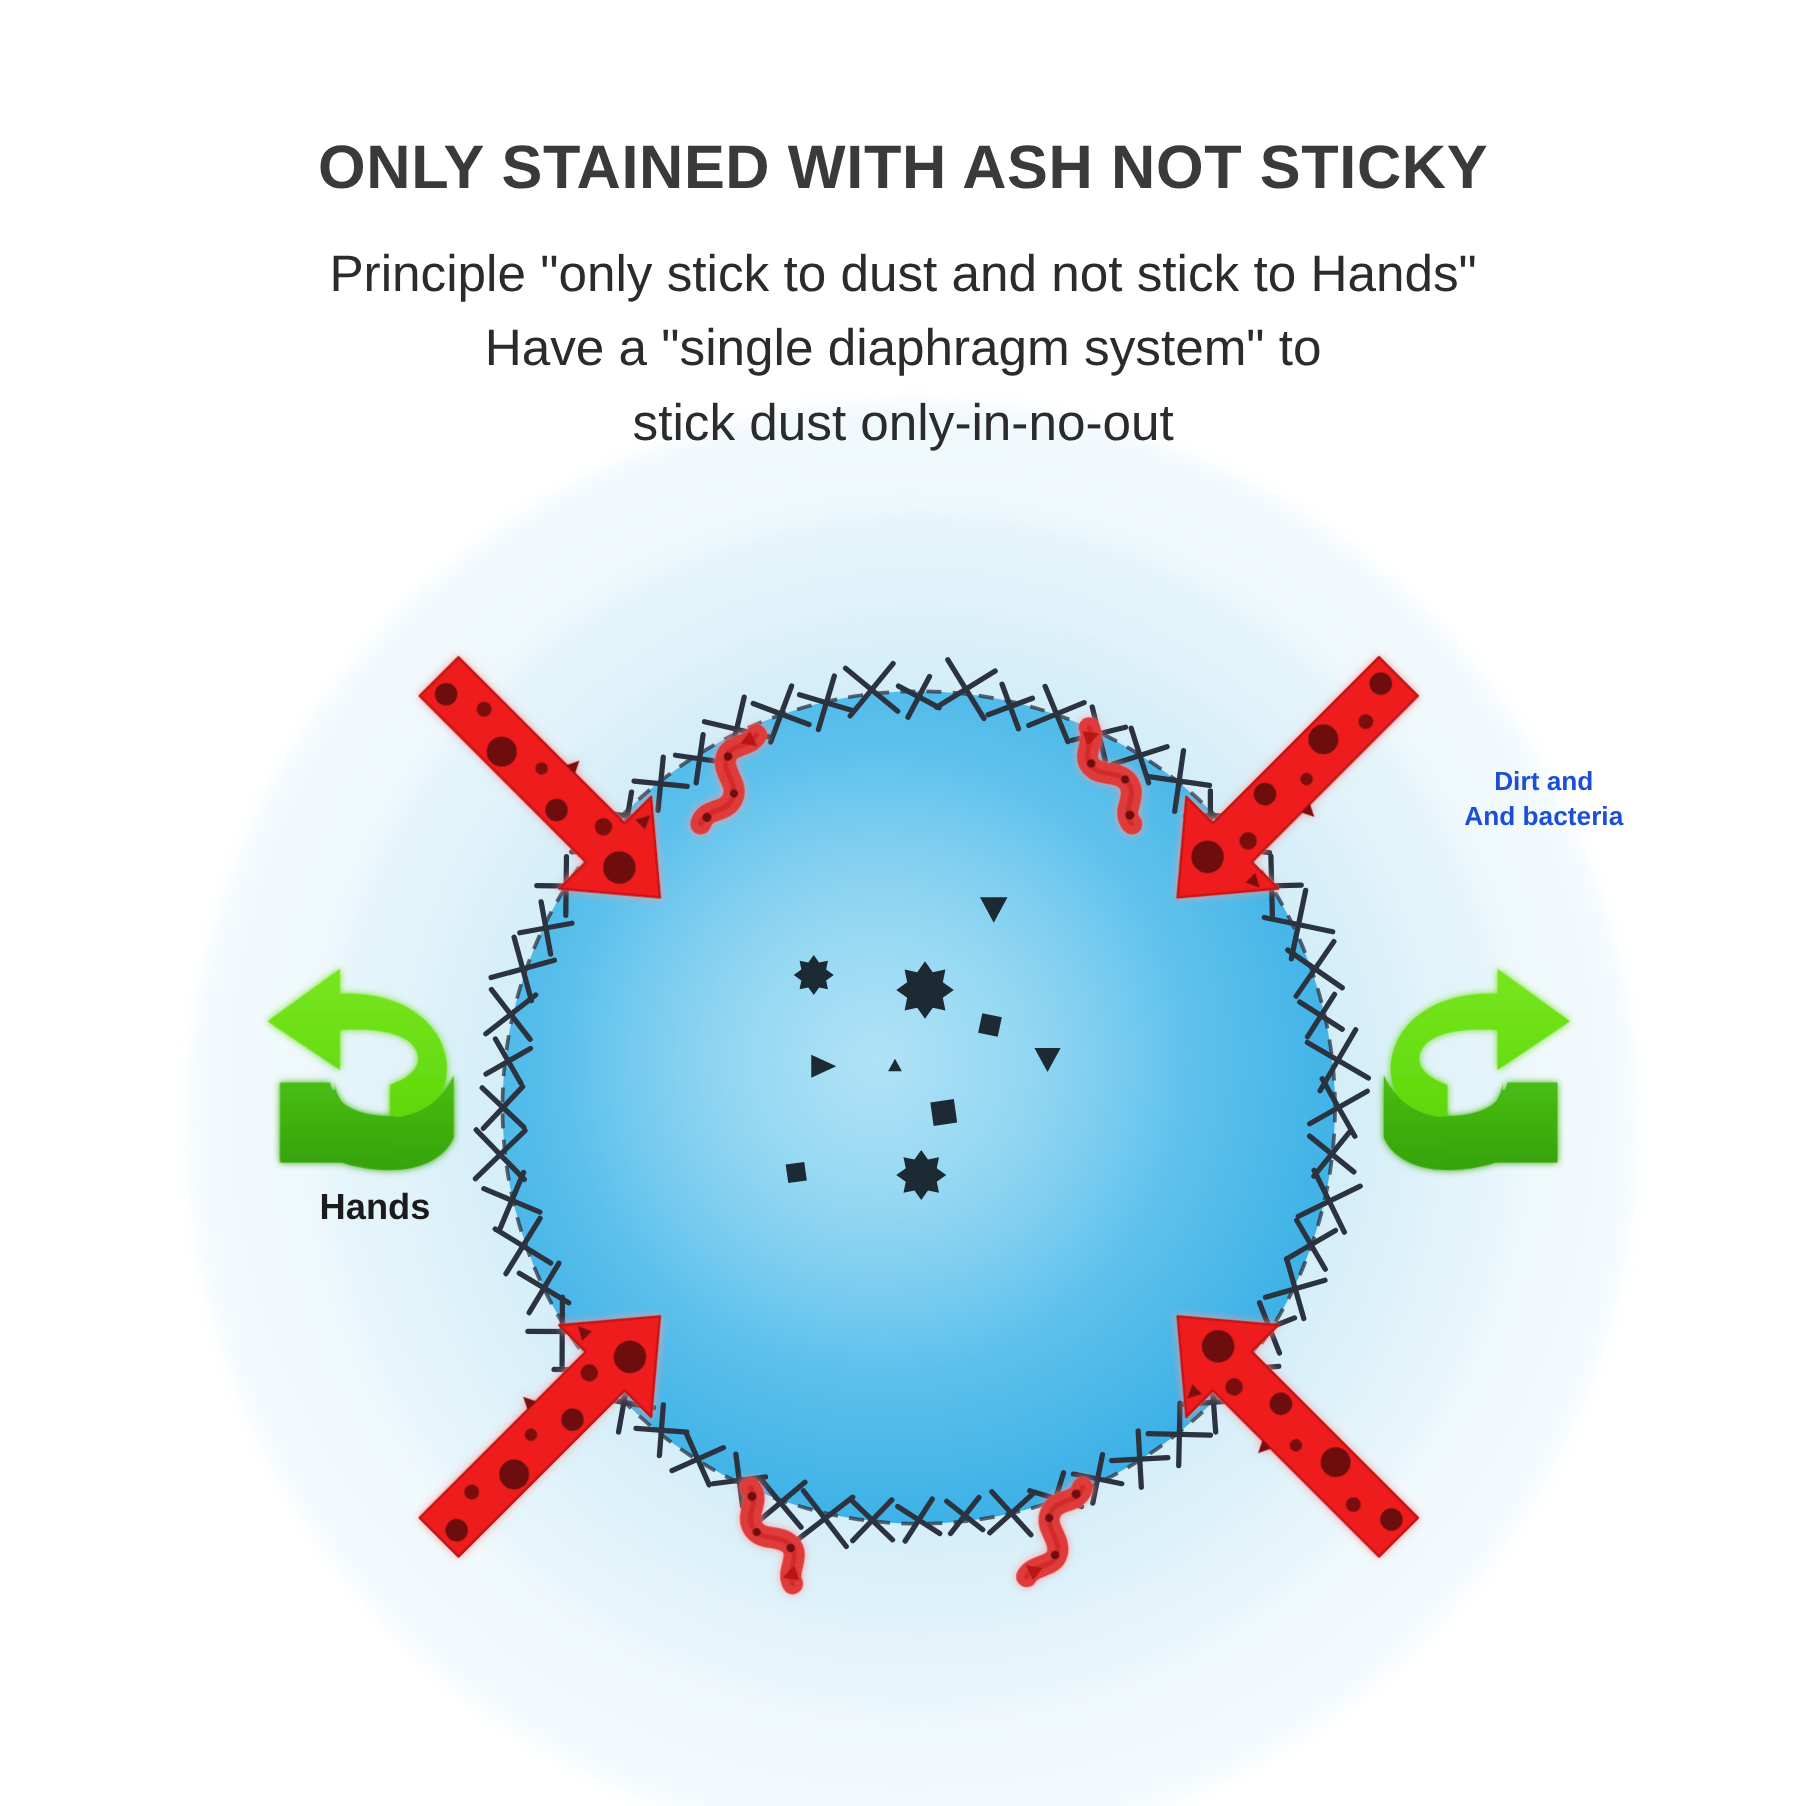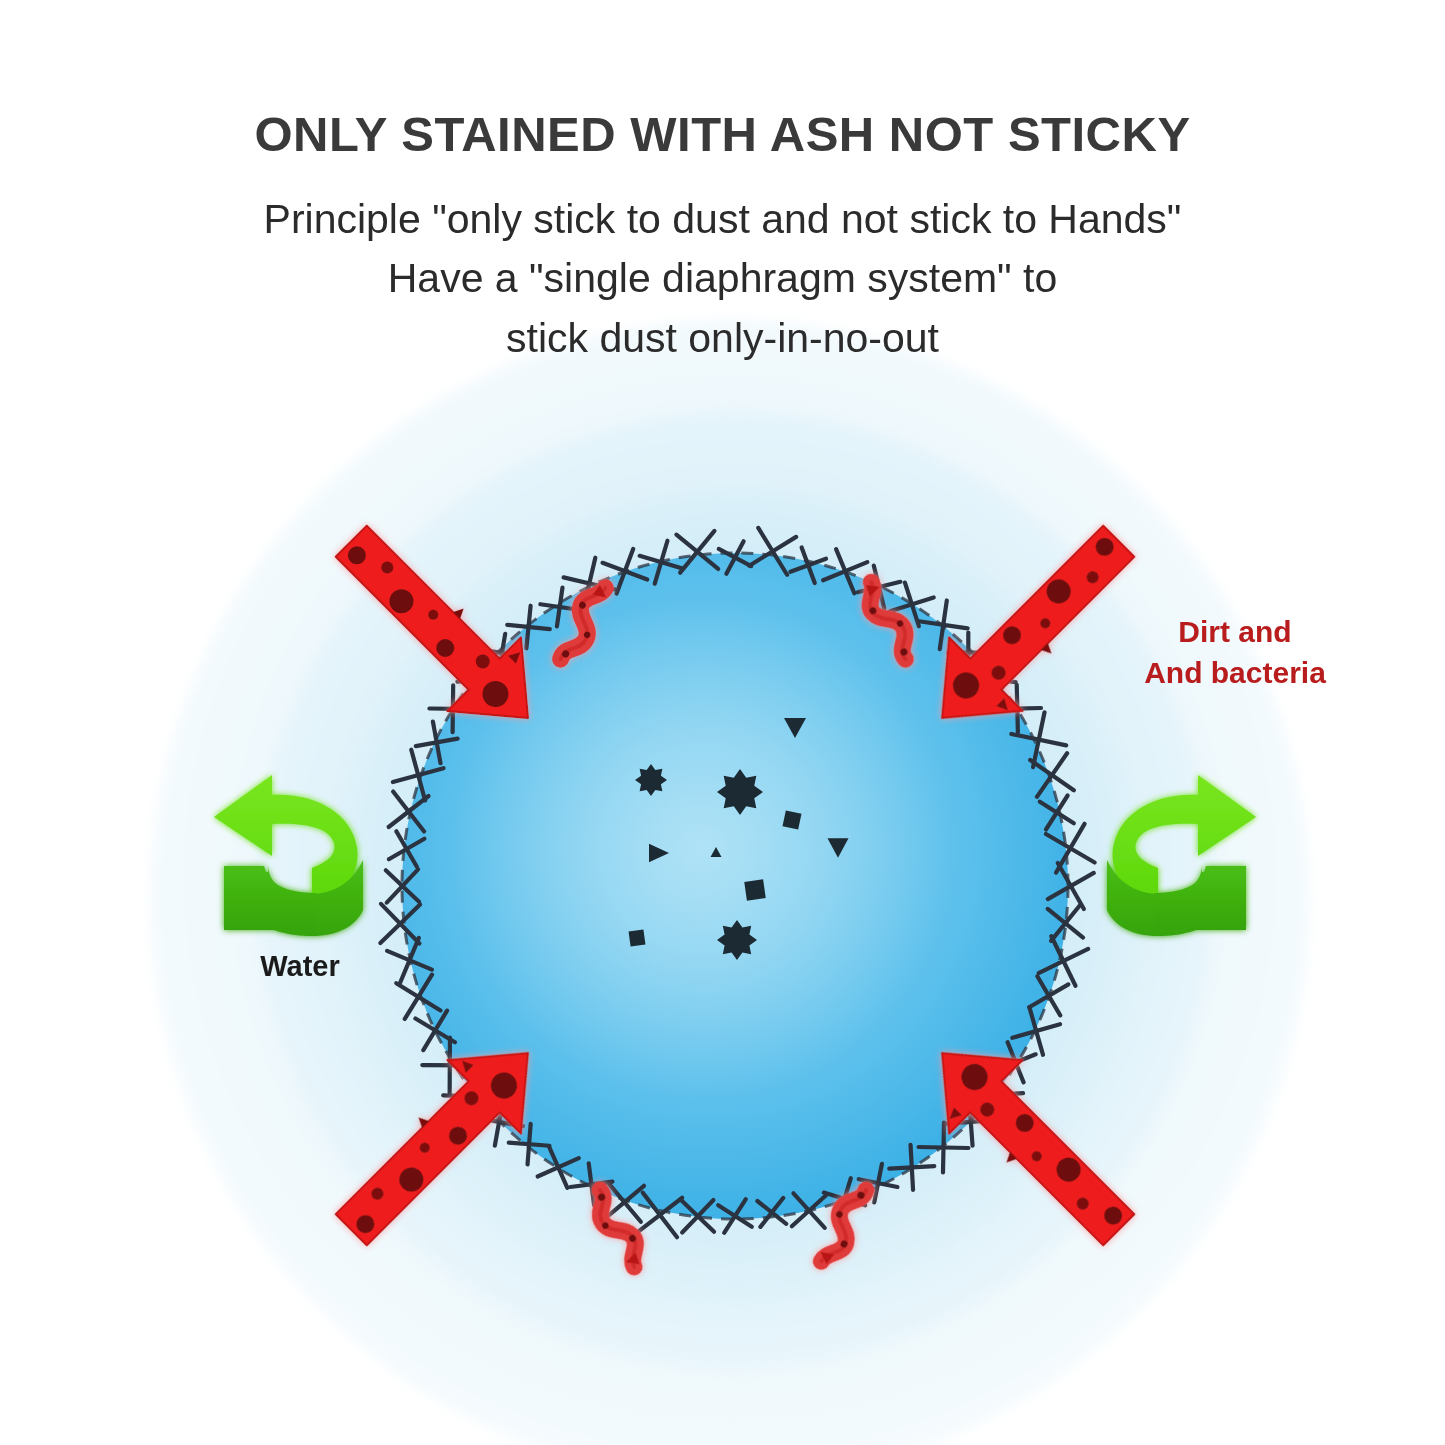--- a/index.html
+++ b/index.html
@@ -71,23 +71,23 @@
     line-height: 1.45;
   }
   #subtitle div { display: block; }
 
   
   #label-dirt {
     position: absolute;
     left: 1085px; top: 612px;
     width: 300px;
     text-align: center;
-    font-size: 30px;
+    font-size: 21px;
     font-weight: bold;
-    color: #b91c1c;
+    color: #1d4ed8;
     line-height: 1.35;
   }
   #label-water {
     position: absolute;
     left: 190px; top: 950px;
     width: 220px;
     text-align: center;
     font-size: 29px;
     font-weight: bold;
     color: #1b1b1b;
@@ -523,15 +523,15 @@
         </g>
       </g>
     </svg>
   </div>
 
   <div id="label-dirt">
     <div>Dirt and</div>
     <div>And bacteria</div>
   </div>
 
-  <div id="label-water">Water</div>
+  <div id="label-water">Hands</div>
 
 </div>
 
 </body></html>

